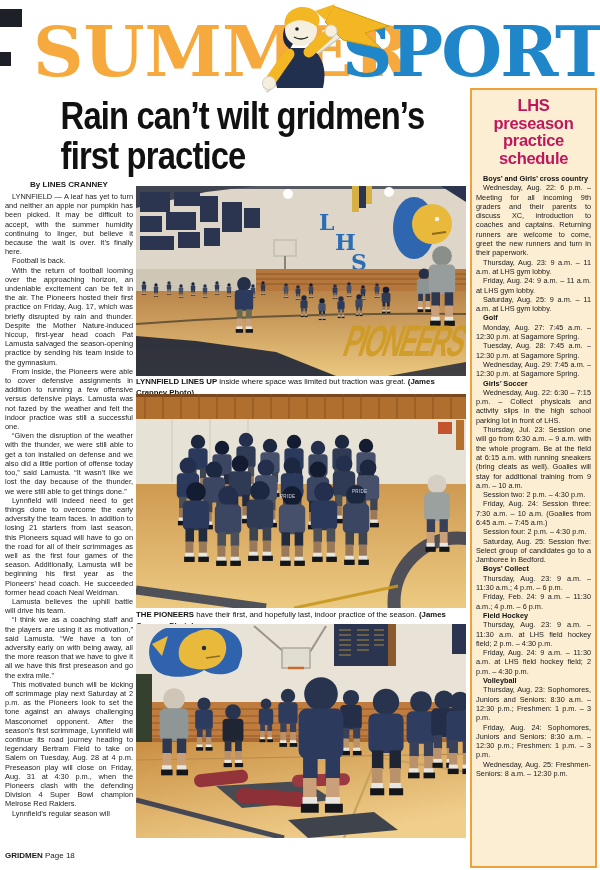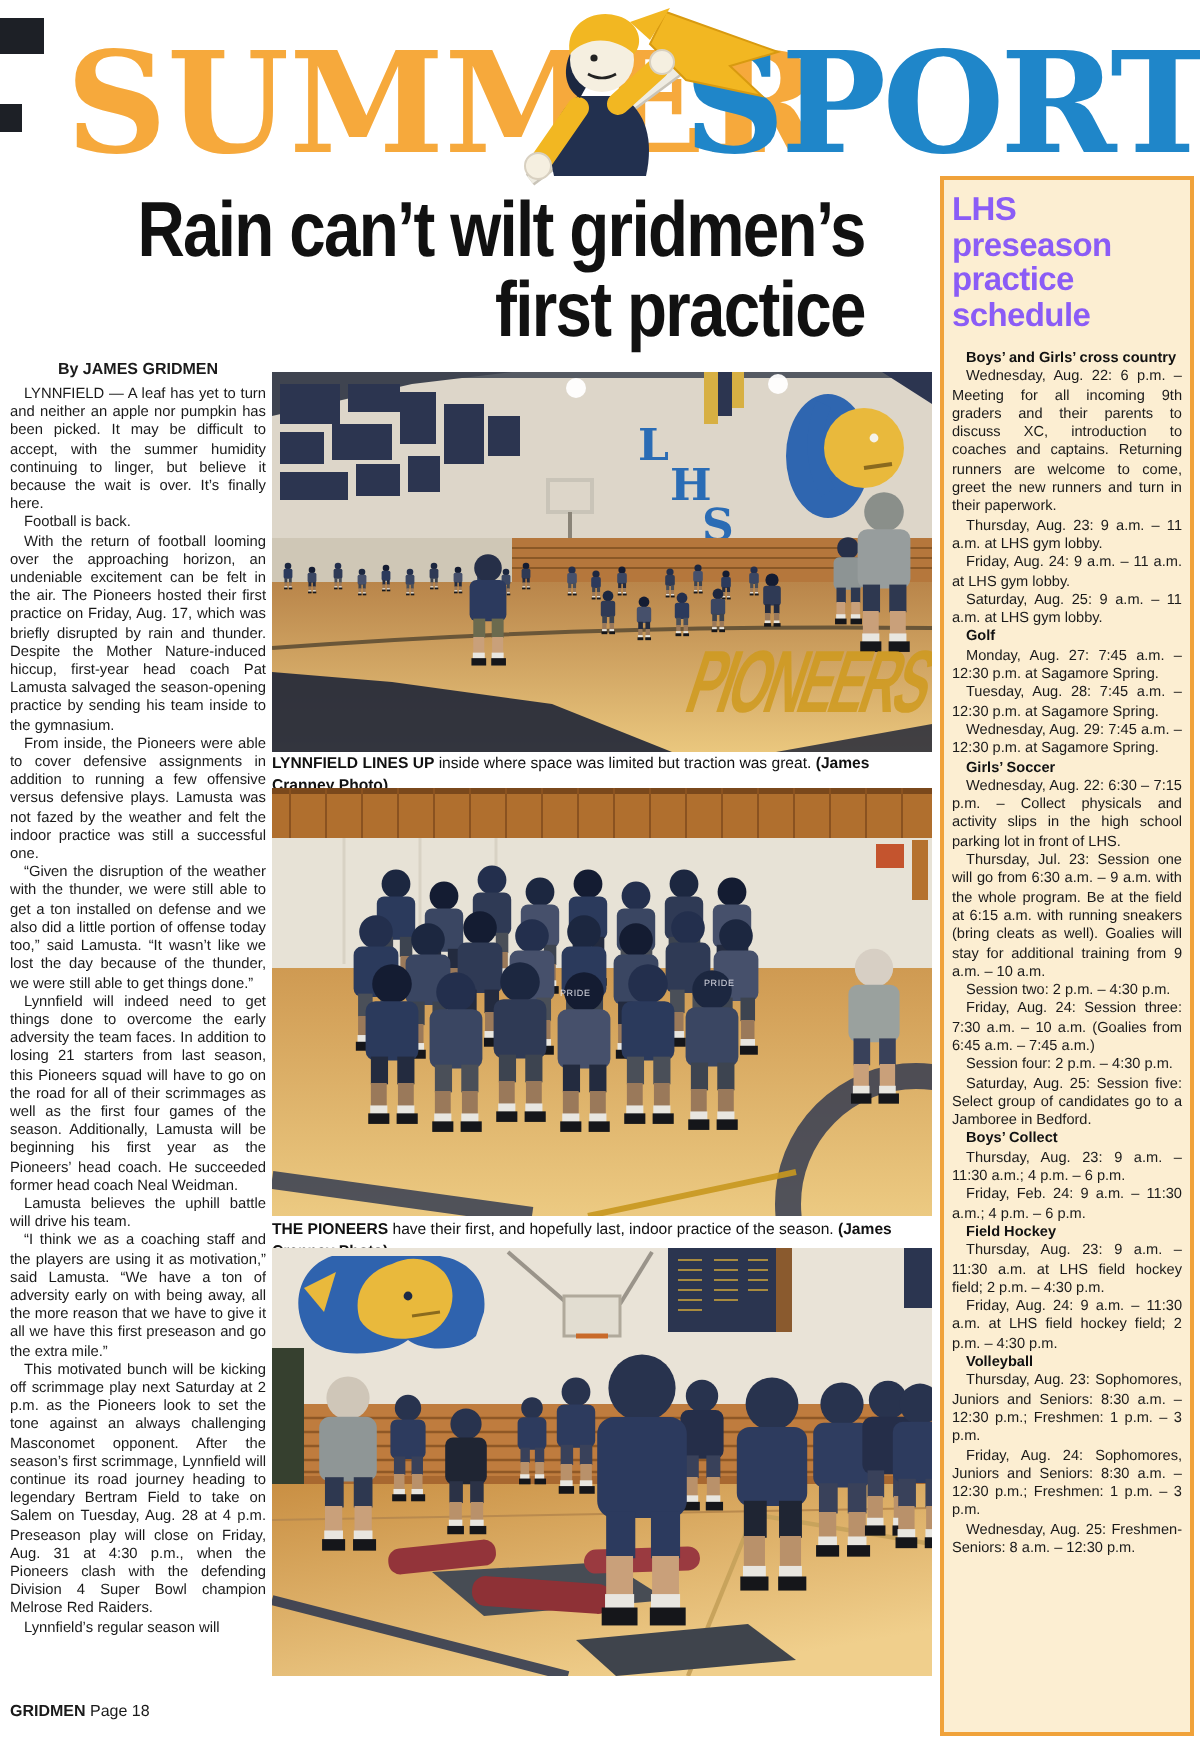--- a/index.html
+++ b/index.html
@@ -13,22 +13,22 @@
   #mark2{left:0;top:52px;width:11px;height:14px;}
 
   
   .masthead-word{position:absolute;font-family:"DejaVu Serif",serif;font-weight:bold;
                  top:10px;font-size:70px;white-space:nowrap;z-index:1;}
   #word-summer{left:33px;color:#F6A93C;letter-spacing:0px;}
   #word-sports{left:342px;color:#1F86C9;letter-spacing:-2px;}
   #mascot{position:absolute;left:237px;top:0px;width:154px;height:98px;z-index:2;}
 
   
-  .headline{position:absolute;left:0;top:96px;width:470px;text-align:right;
-            font-weight:bold;color:#111;z-index:1;}
+  .headline{position:absolute;left:0;top:96px;width:470px;text-align:left;
+            font-weight:bold;color:#111;z-index:1;padding-left:23px;}
   .headline .hl-inner{transform:scaleX(.84);transform-origin:50% 0;
             font-size:39px;line-height:40px;letter-spacing:-1px;}
 
   
   .left-col{position:absolute;left:5px;top:180px;width:128px;height:668px;overflow:hidden;}
   .byline{font-size:8px;font-weight:bold;text-align:center;margin:0 0 3px 0;}
   .body-para{font-size:7.4px;line-height:9.2px;text-align:justify;text-indent:7px;margin:0;}
   .jumpline{position:absolute;left:5px;top:851px;width:128px;font-size:8px;text-align:left;}
   .jump-bold{font-weight:bold;}
 
@@ -42,22 +42,22 @@
   #caption1{top:377px;}
   #caption2{top:610px;}
   #caption3{top:876px;}
   .cap-lead,.cap-credit{font-weight:bold;}
   #caption3 .cap-credit{display:block;text-align:right;}
 
   
   .sidebar{position:absolute;left:470px;top:88px;width:127px;height:780px;
            background:#FCEED2;border:2.5px solid #F0A23A;box-sizing:border-box;
            padding:5px 4px 4px 4px;overflow:hidden;}
-  .sidebar-title{font-size:16.5px;line-height:17.5px;font-weight:bold;
-                 letter-spacing:-.3px;margin:2px 0 7px 0;color:#8b5cf6;font-family:"Liberation Sans",sans-serif;}
+  .sidebar-title{font-size:16.5px;line-height:17.5px;font-weight:bold;text-align:center;
+                 letter-spacing:-.3px;margin:2px 0 7px 0;color:#be185d;font-family:"Liberation Sans",sans-serif;}
   .sched-heading{font-size:7.3px;font-weight:bold;text-indent:7px;margin:0;line-height:9.3px;color:#111;}
   .sched-item{font-size:7.3px;line-height:9.3px;text-align:justify;text-indent:7px;margin:0;color:#1a1a1a;}
 </style>
 </head>
 <body>
 
 <div class="page">
 
   <div class="mark" id="mark1"></div>
   <div class="mark" id="mark2"></div>
@@ -82,21 +82,21 @@
   </svg>
 
   <div class="headline">
     <div class="hl-inner">
       <div>Rain can’t wilt gridmen’s</div>
       <div>first practice</div>
     </div>
   </div>
 
   <div class="left-col">
-    <p class="byline">By JAMES GRIDMEN</p>
+    <p class="byline">By LINES CRANNEY</p>
     <div id="article-paragraphs">
         <p class="body-para">LYNNFIELD — A leaf has yet to turn and neither an apple nor pumpkin has been picked. It may be difficult to accept, with the summer humidity continuing to linger, but believe it because the wait is over. It’s finally here.</p>
         <p class="body-para">Football is back.</p>
         <p class="body-para">With the return of football looming over the approaching horizon, an undeniable excitement can be felt in the air. The Pioneers hosted their first practice on Friday, Aug. 17, which was briefly disrupted by rain and thunder. Despite the Mother Nature-induced hiccup, first-year head coach Pat Lamusta salvaged the season-opening practice by sending his team inside to the gymnasium.</p>
         <p class="body-para">From inside, the Pioneers were able to cover defensive assignments in addition to running a few offensive versus defensive plays. Lamusta was not fazed by the weather and felt the indoor practice was still a successful one.</p>
         <p class="body-para">“Given the disruption of the weather with the thunder, we were still able to get a ton installed on defense and we also did a little portion of offense today too,” said Lamusta. “It wasn’t like we lost the day because of the thunder, we were still able to get things done.”</p>
         <p class="body-para">Lynnfield will indeed need to get things done to overcome the early adversity the team faces. In addition to losing 21 starters from last season, this Pioneers squad will have to go on the road for all of their scrimmages as well as the first four games of the season. Additionally, Lamusta will be beginning his first year as the Pioneers’ head coach. He succeeded former head coach Neal Weidman.</p>
         <p class="body-para">Lamusta believes the uphill battle will drive his team.</p>
         <p class="body-para">“I think we as a coaching staff and the players are using it as motivation,” said Lamusta. “We have a ton of adversity early on with being away, all the more reason that we have to give it all we have this first preseason and go the extra mile.”</p>
         <p class="body-para">This motivated bunch will be kicking off scrimmage play next Saturday at 2 p.m. as the Pioneers look to set the tone against an always challenging Masconomet opponent. After the season’s first scrimmage, Lynnfield will continue its road journey heading to legendary Bertram Field to take on Salem on Tuesday, Aug. 28 at 4 p.m. Preseason play will close on Friday, Aug. 31 at 4:30 p.m., when the Pioneers clash with the defending Division 4 Super Bowl champion Melrose Red Raiders.</p>

